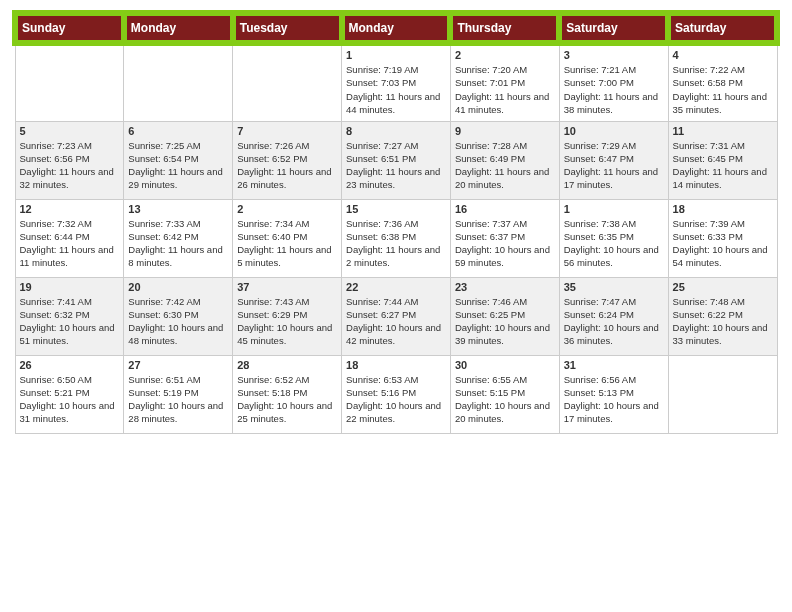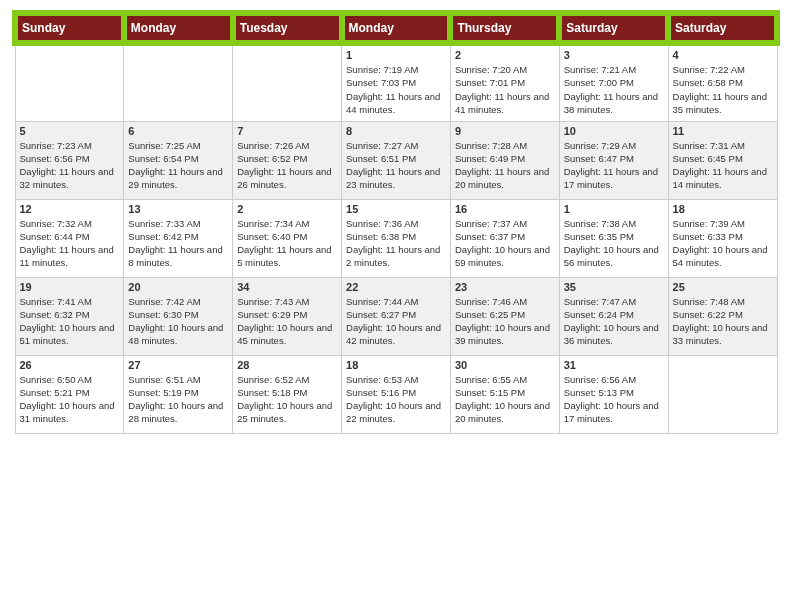--- a/index.html
+++ b/index.html
@@ -198,21 +198,21 @@
         <tr>
           <td>
             <span class="day-number">19</span>
             <div class="day-info">Sunrise: 7:41 AM<br>Sunset: 6:32 PM<br>Daylight: 10 hours and 51 minutes.</div>
           </td>
           <td>
             <span class="day-number">20</span>
             <div class="day-info">Sunrise: 7:42 AM<br>Sunset: 6:30 PM<br>Daylight: 10 hours and 48 minutes.</div>
           </td>
           <td>
-            <span class="day-number">34</span>
+            <span class="day-number">37</span>
             <div class="day-info">Sunrise: 7:43 AM<br>Sunset: 6:29 PM<br>Daylight: 10 hours and 45 minutes.</div>
           </td>
           <td>
             <span class="day-number">22</span>
             <div class="day-info">Sunrise: 7:44 AM<br>Sunset: 6:27 PM<br>Daylight: 10 hours and 42 minutes.</div>
           </td>
           <td>
             <span class="day-number">23</span>
             <div class="day-info">Sunrise: 7:46 AM<br>Sunset: 6:25 PM<br>Daylight: 10 hours and 39 minutes.</div>
           </td>

